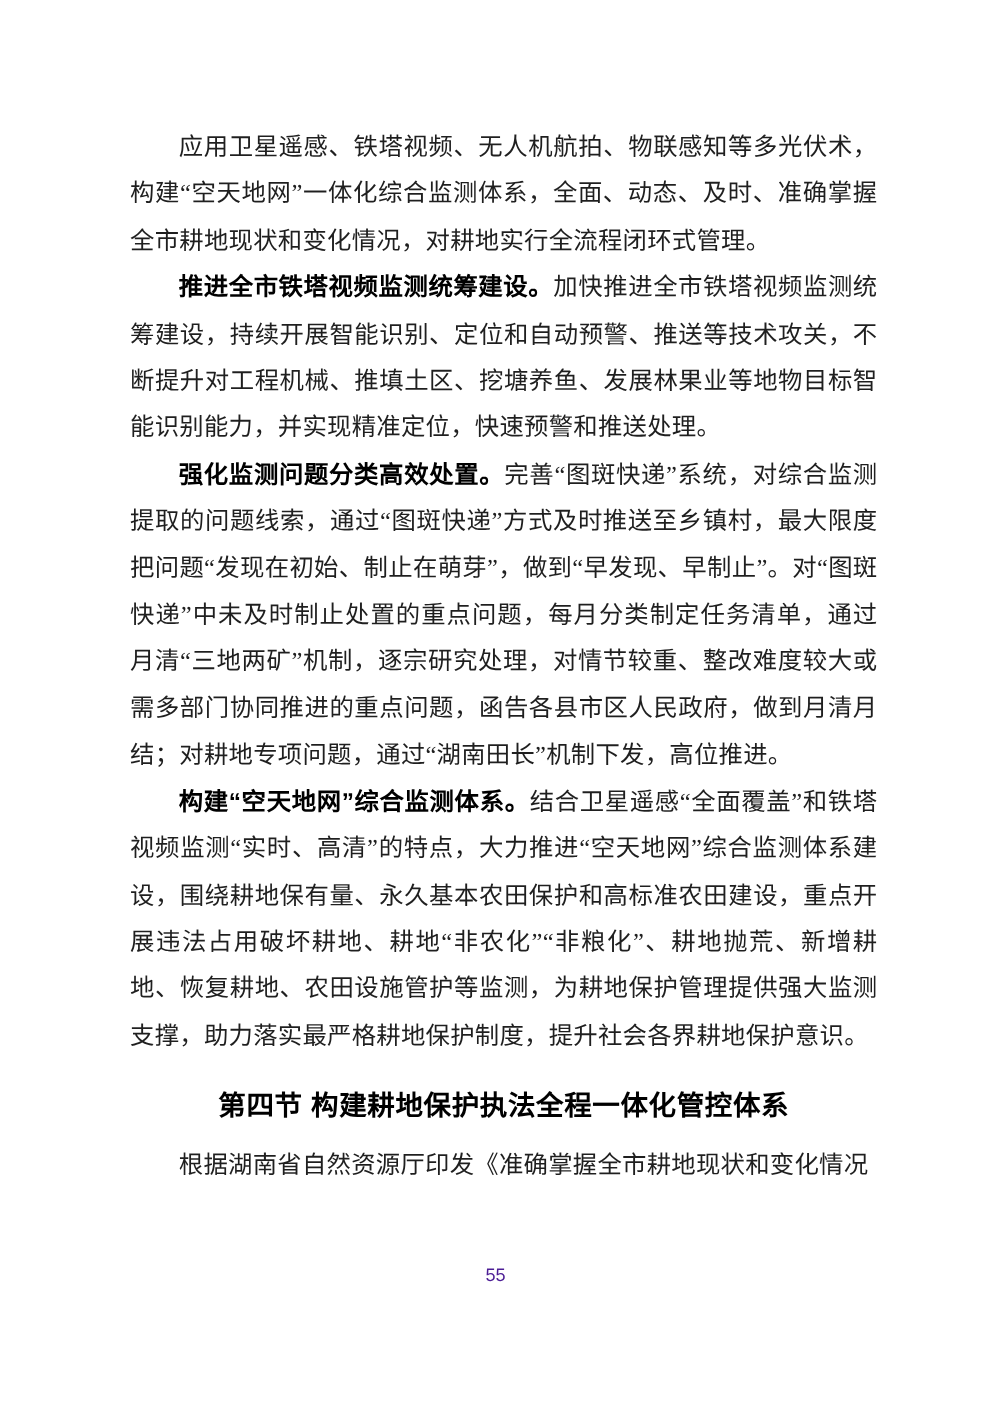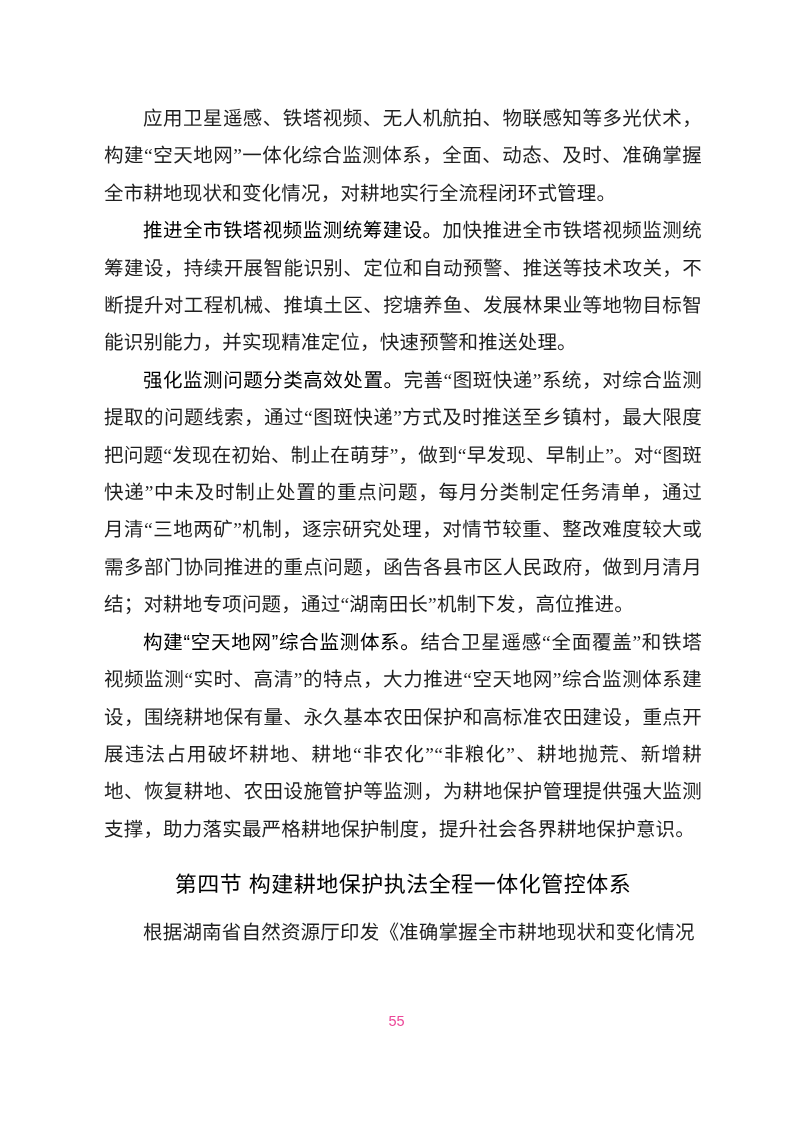--- a/index.html
+++ b/index.html
@@ -25,45 +25,45 @@
     margin: 0;
     font-size: 19.5px;
     line-height: 37.4px;
     color: #1f1f1f;
     text-align: justify;
     text-indent: 2em;
     letter-spacing: 0.2px;
   }
   .body-para .lead {
     font-family: "Liberation Sans", "DejaVu Sans", sans-serif;
-    font-weight: 400;
+    font-weight: 700;
     color: #000000;
   }
   .section-heading {
     margin: 17px 0 9px 0;
     font-family: "Liberation Sans", "DejaVu Sans", sans-serif;
     font-size: 22px;
-    font-weight: 400;
+    font-weight: 700;
     line-height: 40px;
     color: #000000;
     text-align: center;
     text-indent: 0;
     letter-spacing: 0.5px;
   }
   .page-footer {
     position: absolute;
     left: 0;
     bottom: 68px;
     width: 100%;
     text-align: center;
   }
   .page-number {
     font-family: "Liberation Sans", "DejaVu Sans", sans-serif;
     font-size: 14.5px;
-    color: #ec4899;
+    color: #4c1d95;
   }
 </style>
 </head>
 <body>
 
 <div class="page">
   <div class="content">
 
     <p class="body-para"><span>应用卫星遥感、铁塔视频、无人机航拍、物联感知等多光伏术，构建“空天地网”一体化综合监测体系，全面、动态、及时、准确掌握全市耕地现状和变化情况，对耕地实行全流程闭环式管理。</span></p>
 

